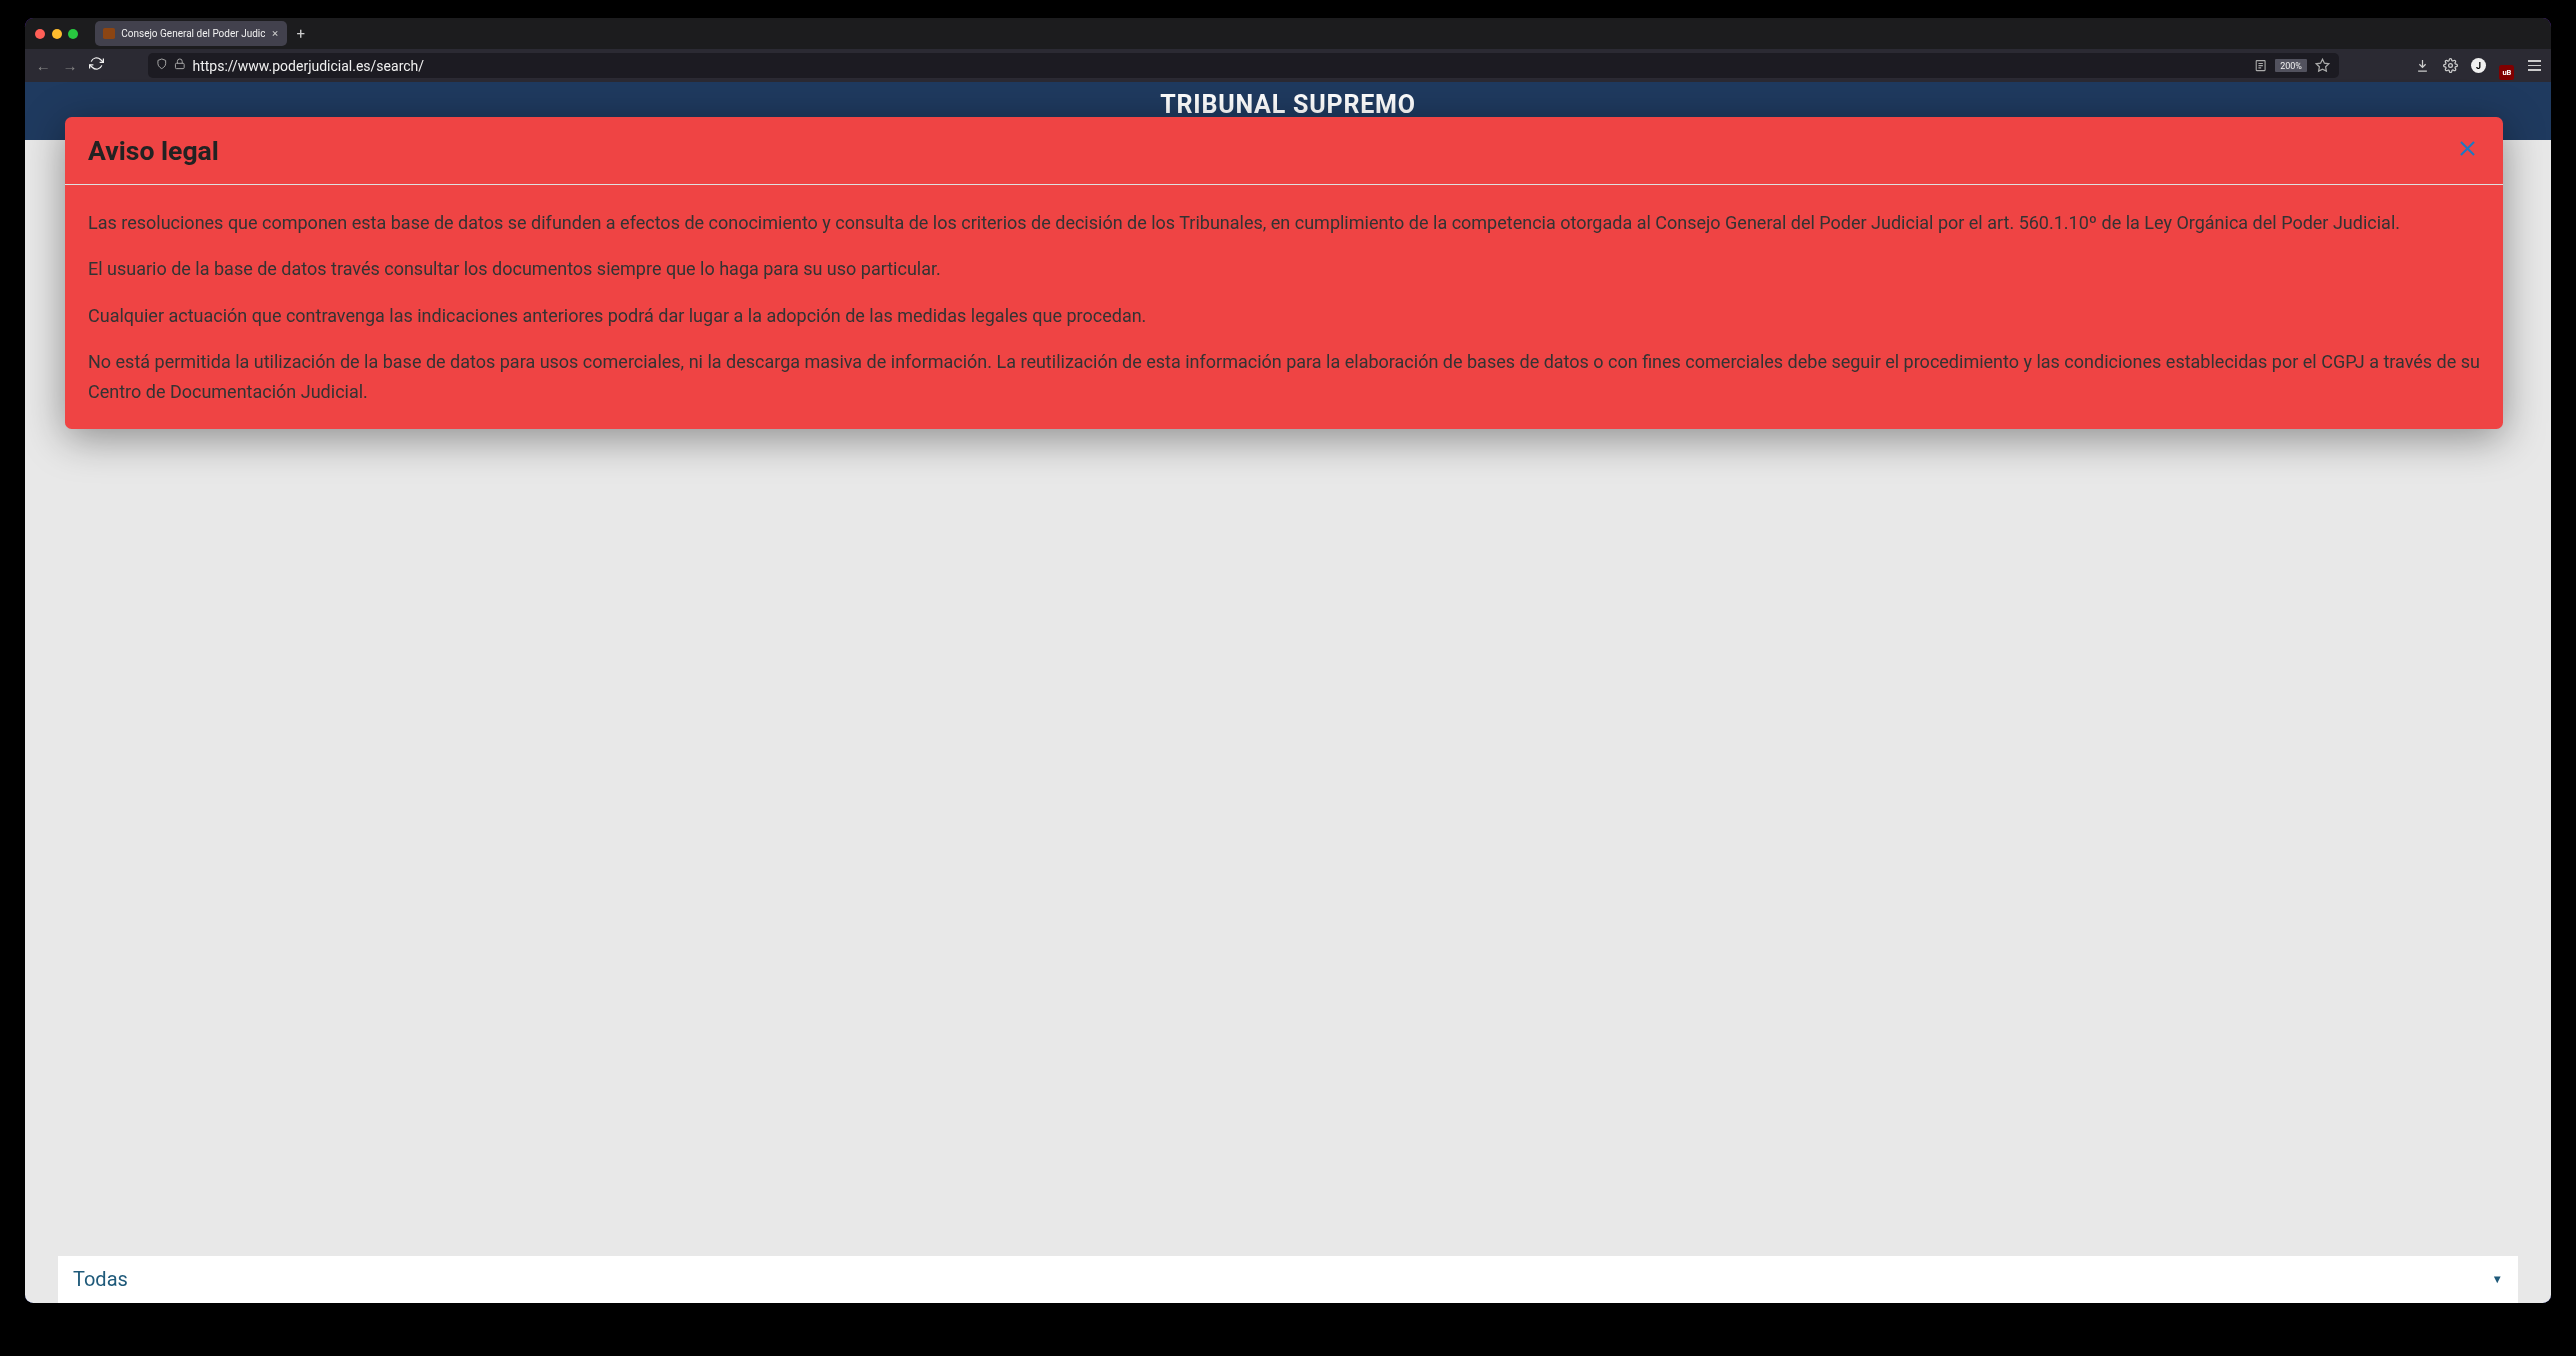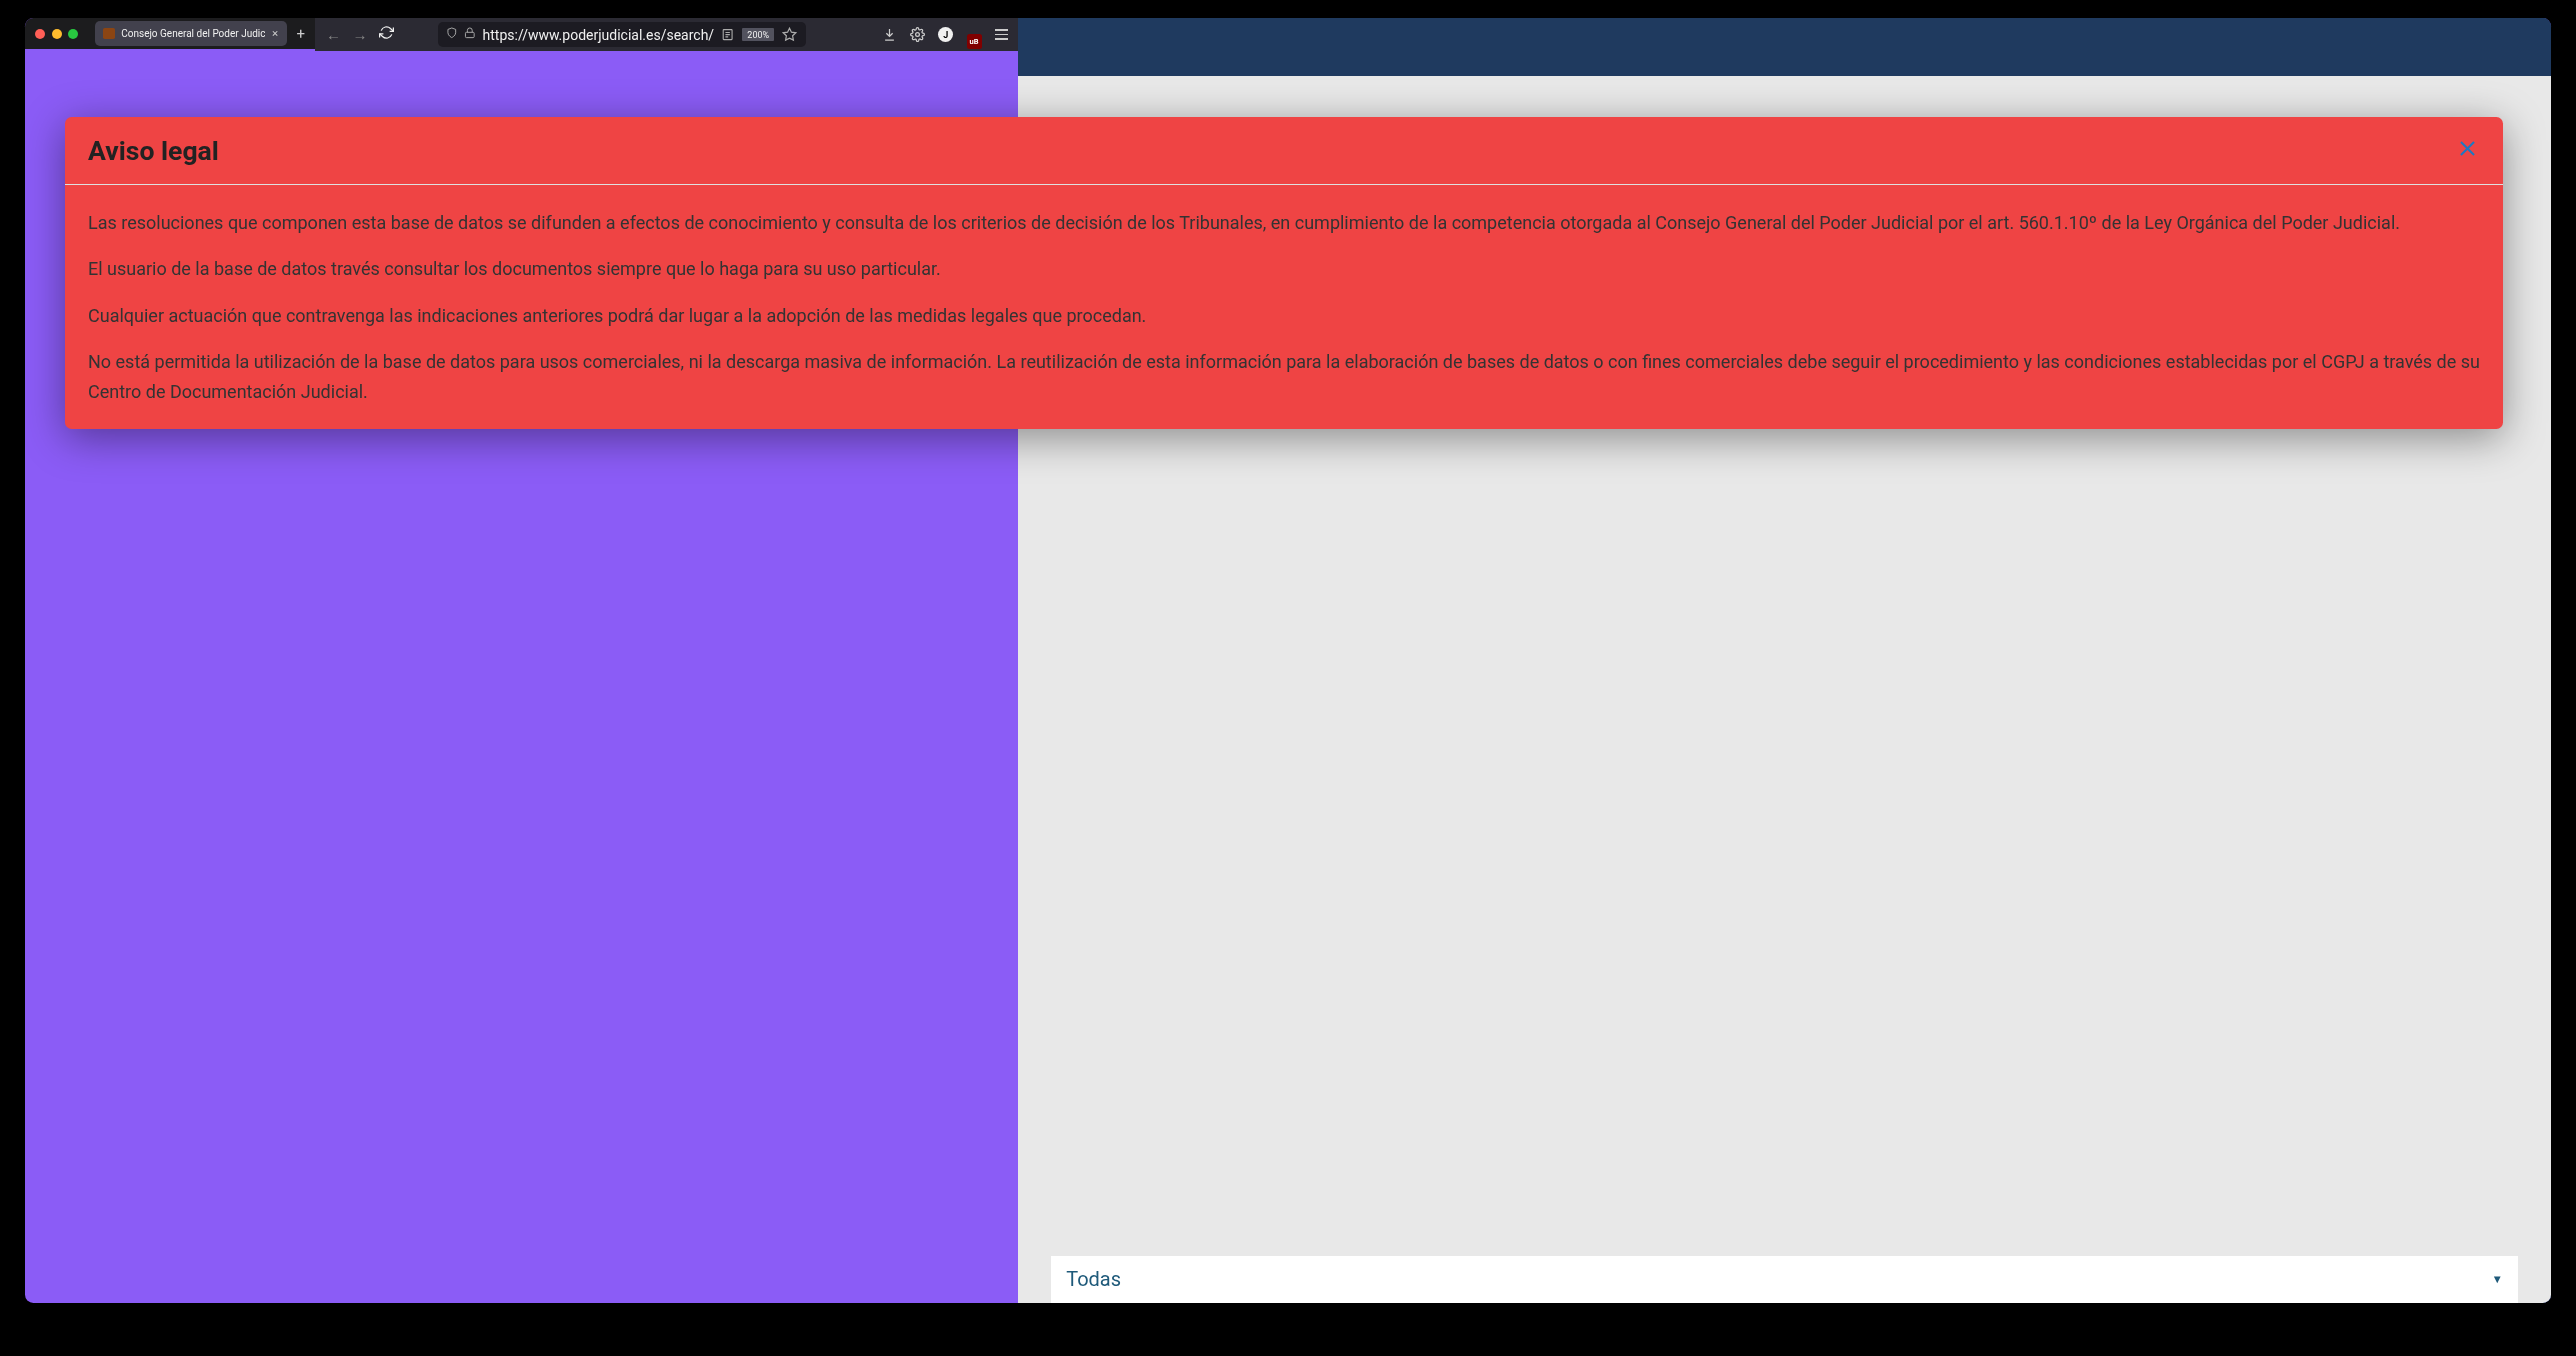--- a/index.html
+++ b/index.html
@@ -13,25 +13,25 @@
       width: 1288px;
       height: 678px;
       overflow: hidden;
     }
     .browser-window {
       position: absolute;
       top: 18px;
       left: 25px;
       right: 25px;
       bottom: 53px;
-      background: #8b5cf6;
+      background: #6d28d9;
       border-radius: 8.3px;
       overflow: hidden;
       display: flex;
-      flex-direction: row;
+      flex-direction: column;
       box-shadow: 0 8.3px 33px rgba(0,0,0,0.5);
     }
     .tab-bar {
       height: 31px;
       background: #1c1c1e;
       display: flex;
       align-items: center;
       padding: 0 10px;
     }
     .traffic-lights {
@@ -345,20 +345,21 @@
       <span class="hamburger">
         <span></span>
           <span></span>
           <span></span>
       </span>
     </div>
   </div>
 
   <div class="content">
     <div class="page-bg">
+      <div class="page-header">TRIBUNAL SUPREMO</div>
       <div class="page-middle">
         <div class="dropdown-bar">
           <span>Todas</span>
           <span class="dropdown-chevron">▼</span>
         </div>
       </div>
     </div>
   </div>
 </div>
 

